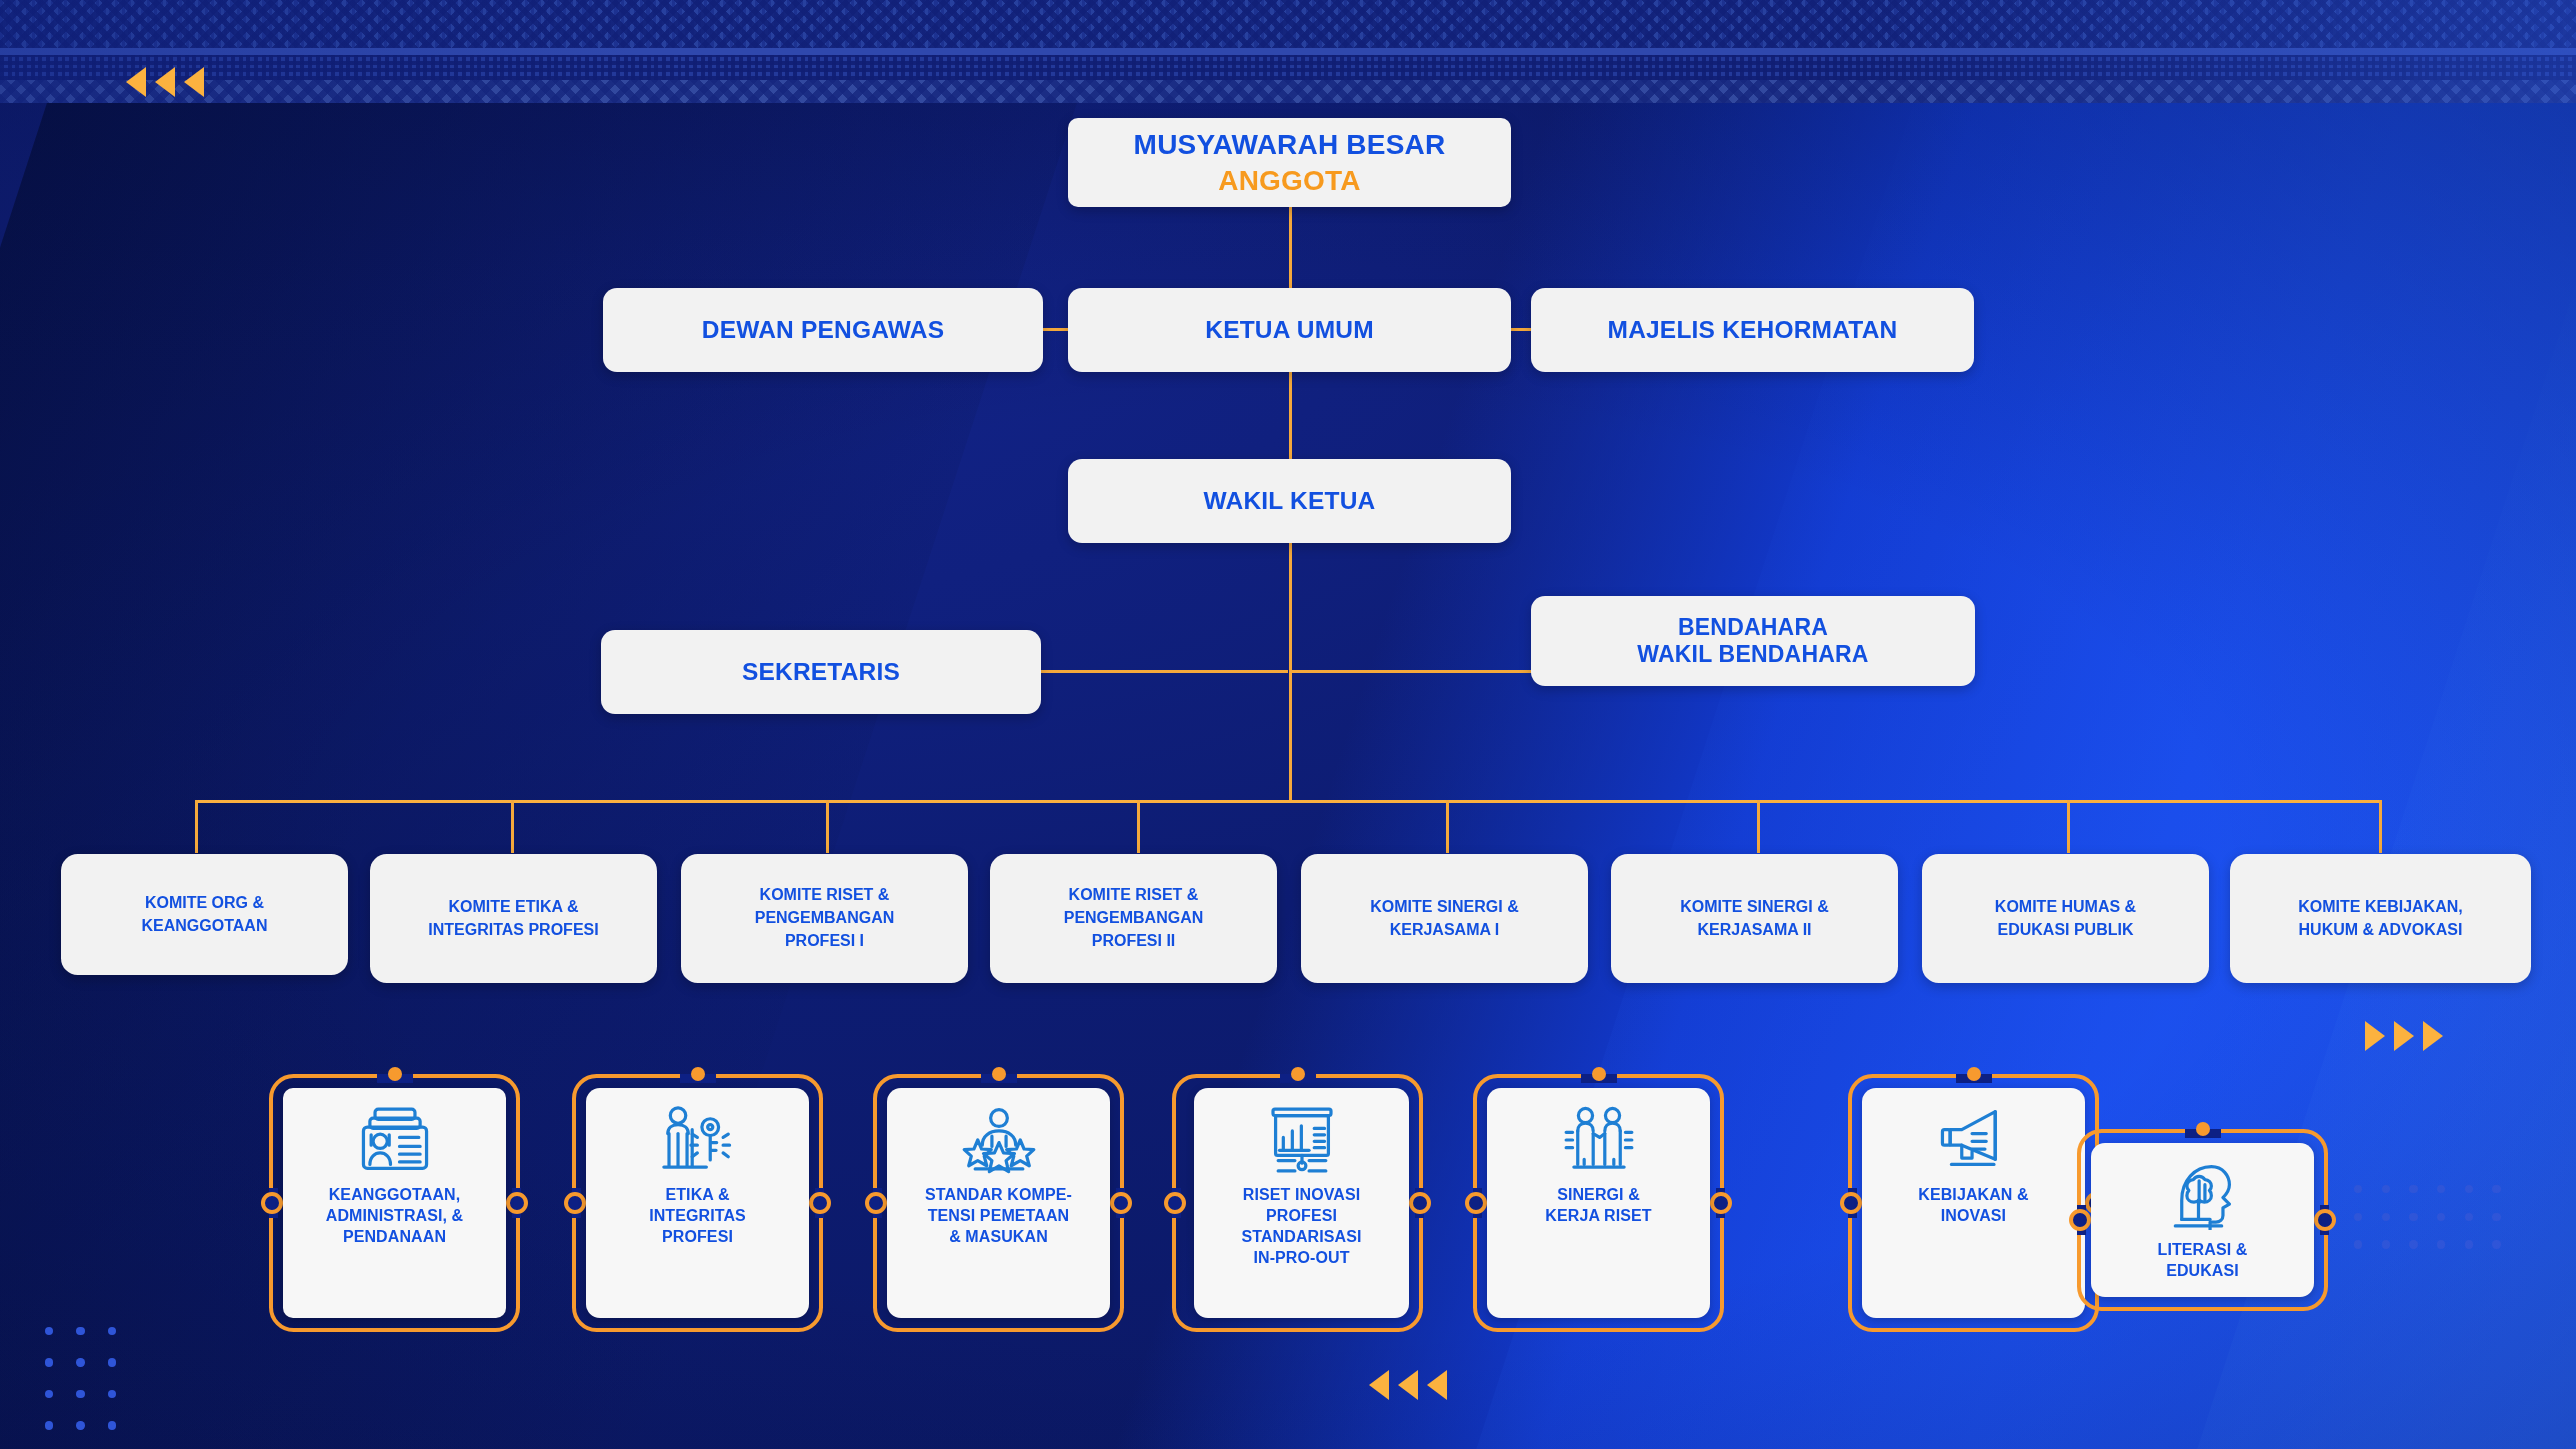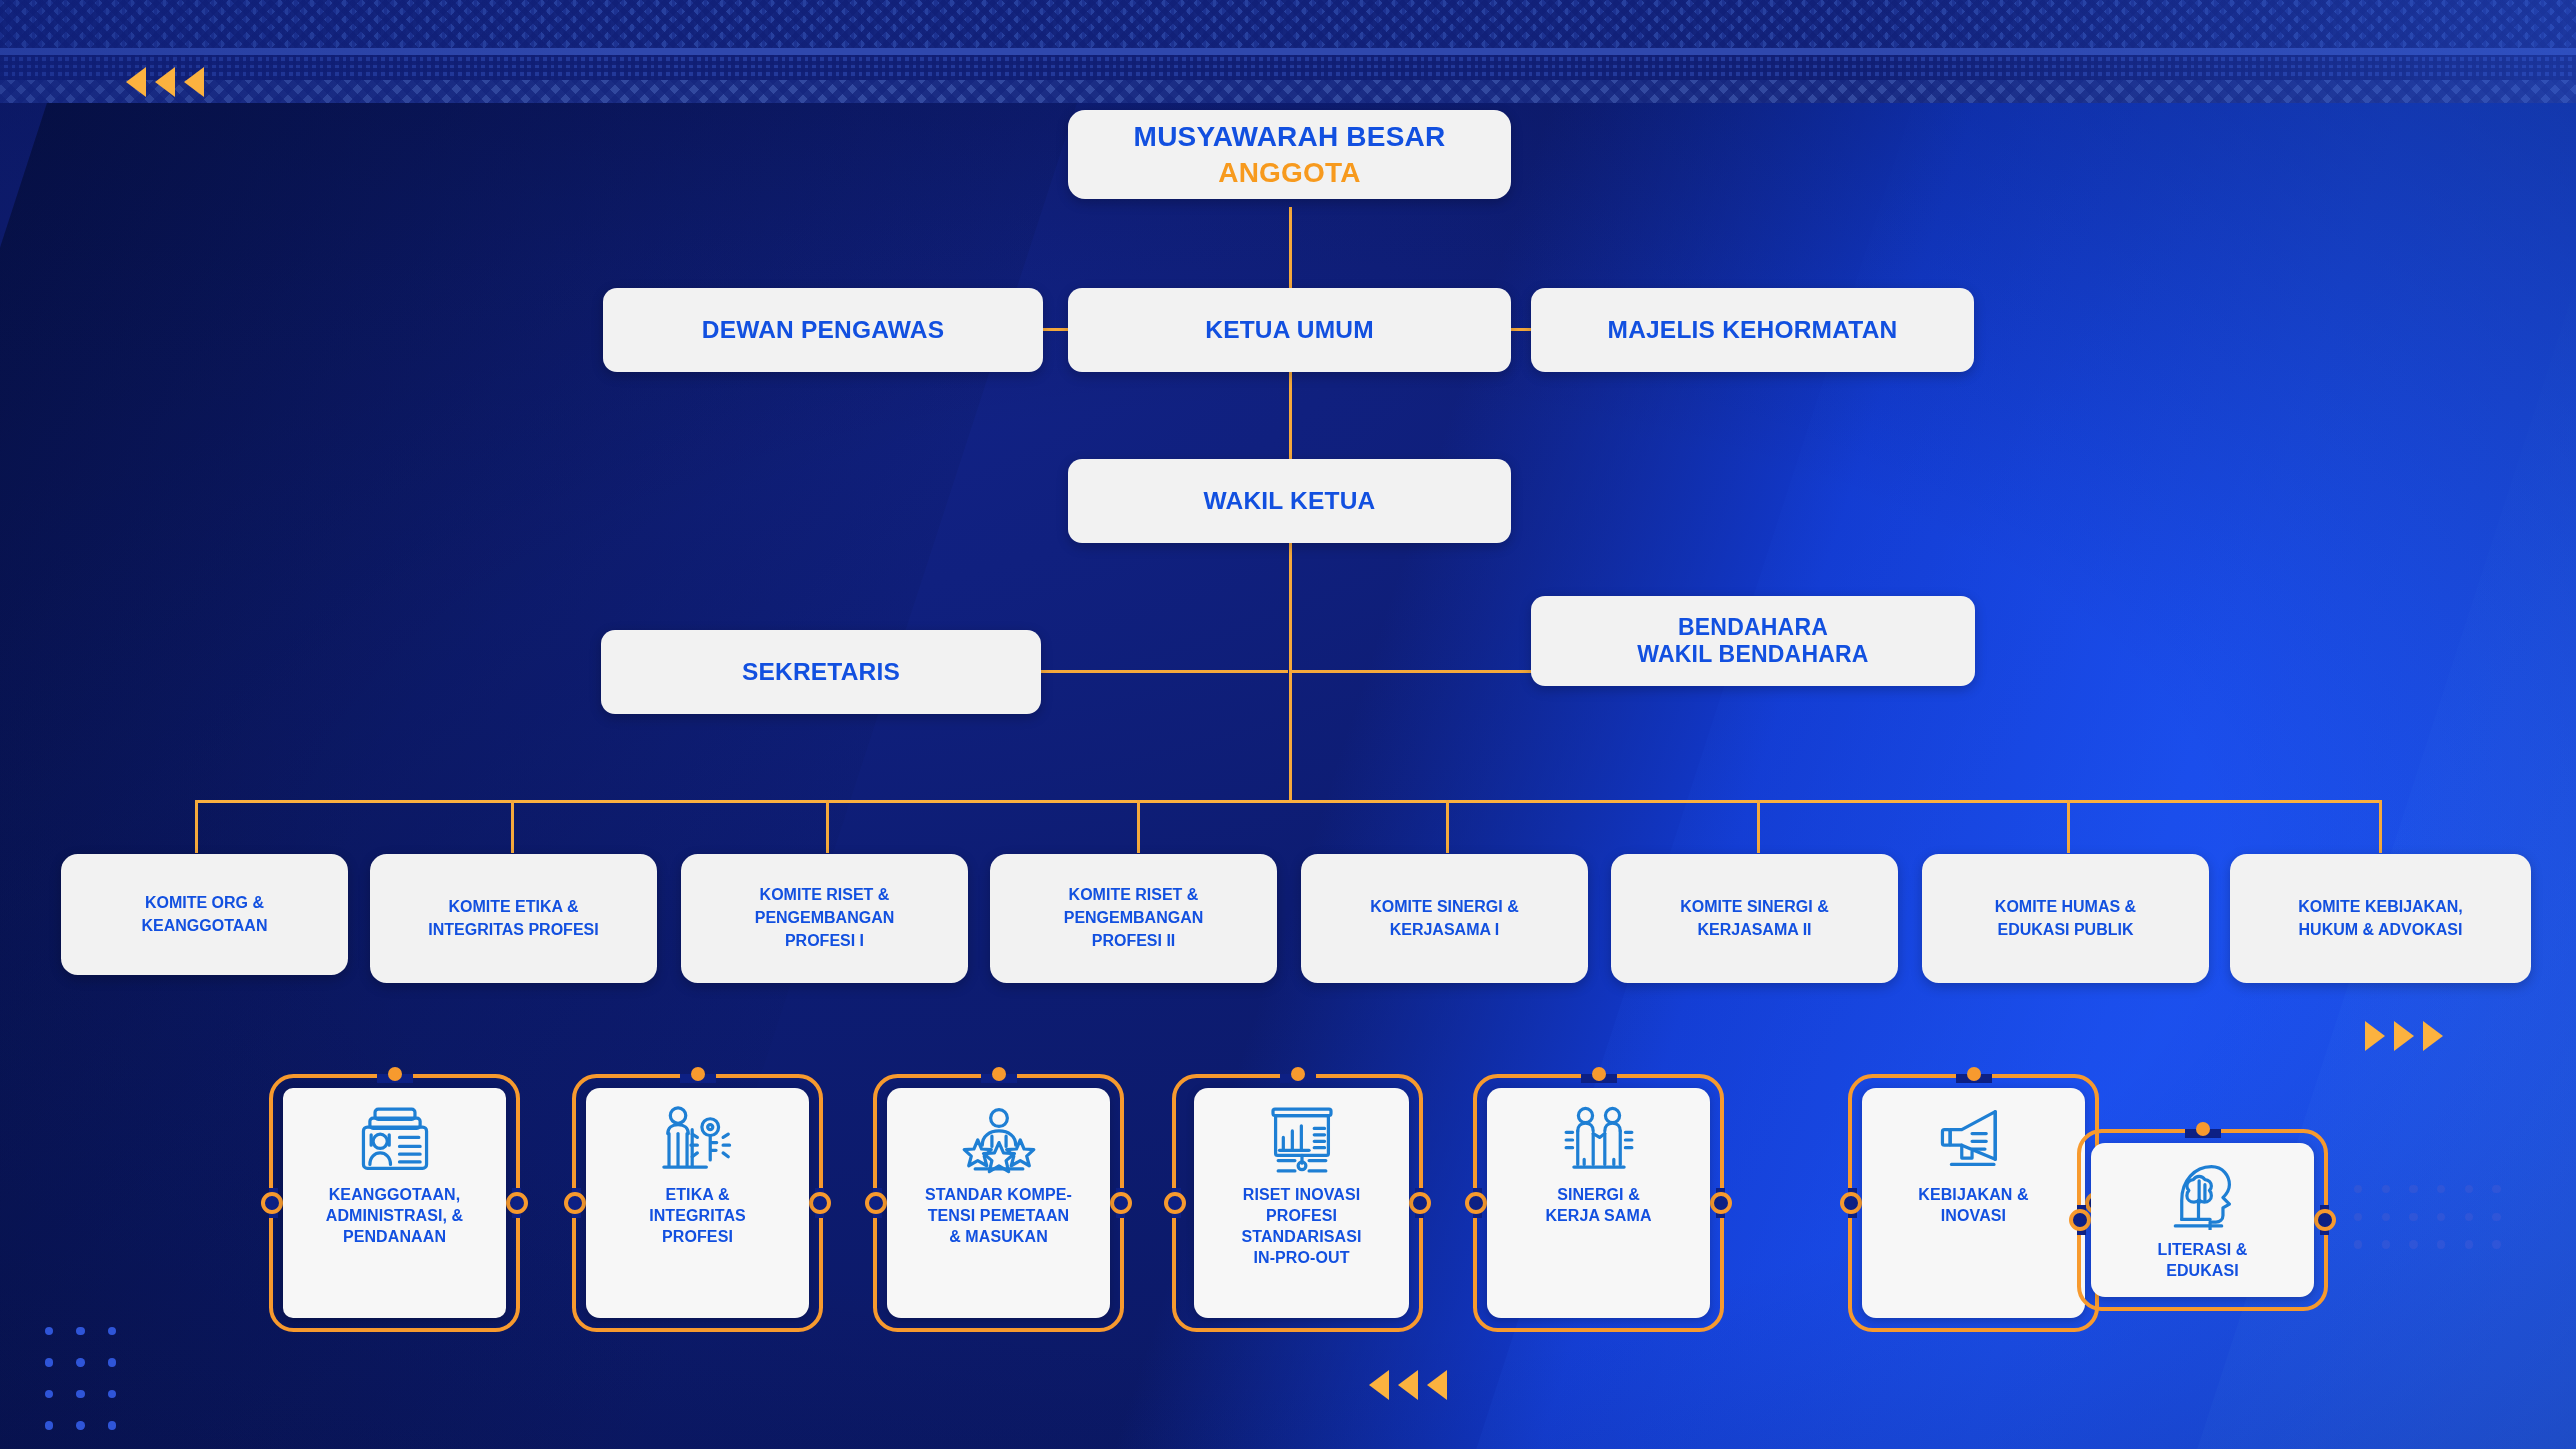--- a/index.html
+++ b/index.html
@@ -114,21 +114,21 @@
     align-items: center;
     justify-content: center;
     color: #1250e0;
     font-weight: 700;
     text-align: center;
     box-shadow: 0 3.2px 11.6px rgba(0,0,0,.22);
     z-index: 6;
   }
   .node .l1, .node .l2 { line-height: 1.18; letter-spacing: 0.2px; display: block; }
 
-  #node-mubes   { left: 1068px; top: 110px;  width: 443px; height: 89px; border-radius: 17px; }
+  #node-mubes   { left: 1068px; top: 118px;  width: 443px; height: 89px; border-radius: 10px; }
   #node-mubes .l1 { font-size: 28px; color: #1250e0; }
   #node-mubes .l2 { font-size: 28px; color: #f79a1e; margin-top: 2.6px; }
 
   #node-pengawas { left: 603px;  top: 288px; width: 440px; height: 84px; }
   #node-ketua    { left: 1068px; top: 288px; width: 443px; height: 84px; }
   #node-majelis  { left: 1531px; top: 288px; width: 443px; height: 84px; }
   #node-wakil    { left: 1068px; top: 459px; width: 443px; height: 84px; }
   #node-sekretaris { left: 601px; top: 630px; width: 440px; height: 84px; }
   #node-bendahara  { left: 1531px; top: 596px; width: 444px; height: 90px; }
   .row2 .l1, .row3 .l1, .row4 .l1 { font-size: 24.5px; }
@@ -508,21 +508,21 @@
         <path d="M26 40v52M50 44v48"></path>
         <path d="M68 44v48M92 40v52"></path>
         <path d="M36 92v-8M82 92v-8"></path>
         <path d="M20 96h78"></path>
         <path d="M8 42h10M8 54h10M8 66h10"></path>
         <path d="M100 42h10M100 54h10M100 66h10"></path>
       </svg>
     </div>
     <div class="card-label">
       <span>SINERGI &amp;</span>
-      <span>KERJA SAMA</span>
+      <span>KERJA RISET</span>
     </div>
   </div>
 </div>
 
 <div class="card-wrap" style="left:1848px; top:1074px; width:251px; height:258px;">
   <div class="card-frame" style="inset:0;">
     <div class="card-frame-notch-top"></div>
     <div class="card-dot card-dot-top"></div>
     <div class="card-frame-notch-l"></div>
     <div class="card-frame-notch-r"></div>

